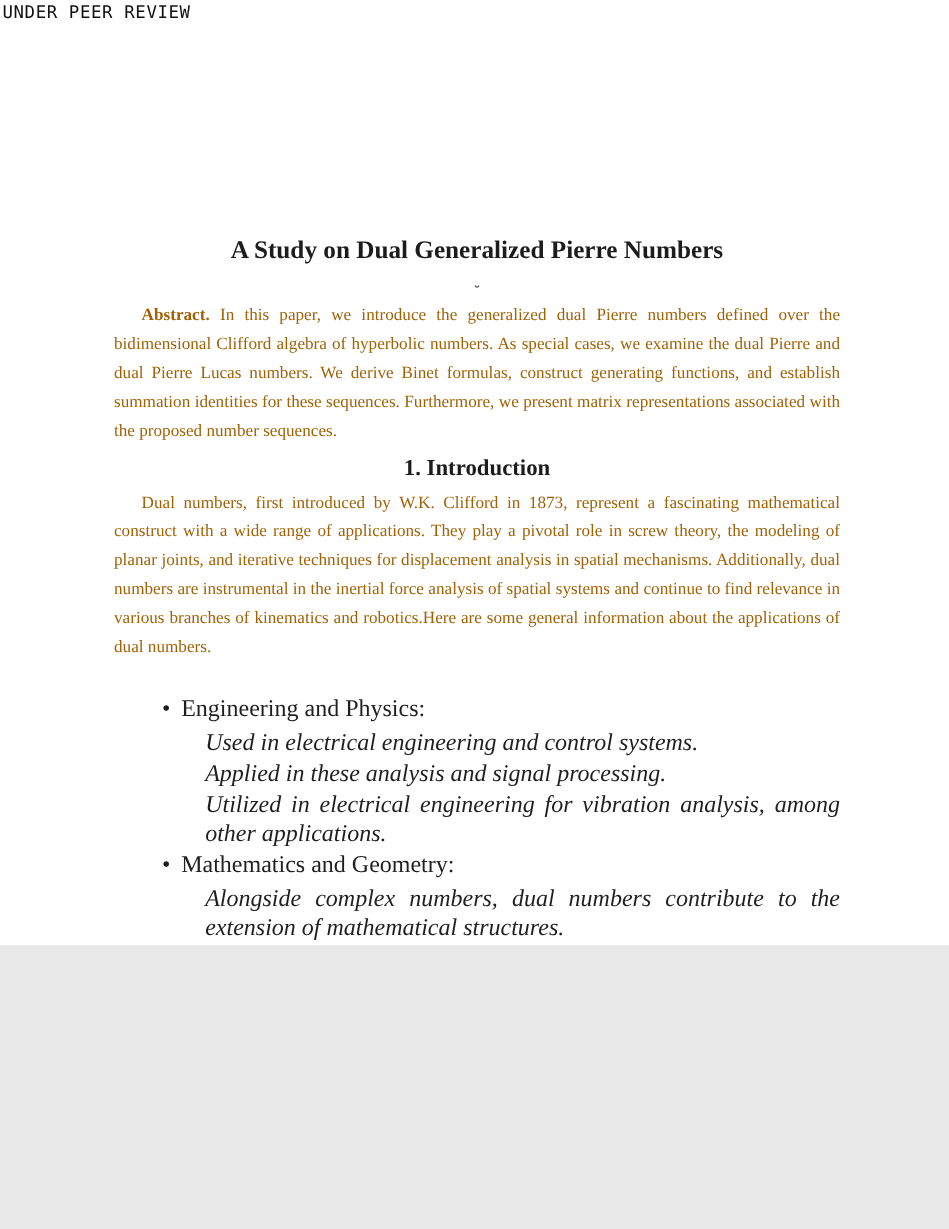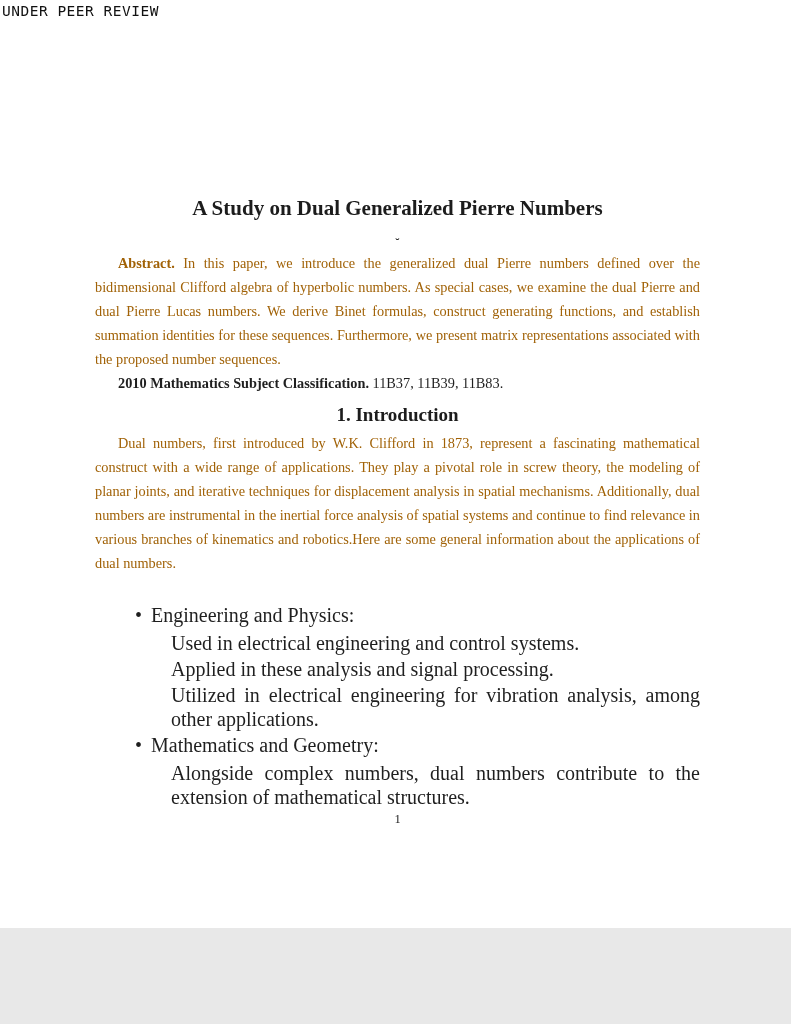--- a/index.html
+++ b/index.html
@@ -1,19 +1,19 @@
 <!DOCTYPE html>
 <html><head>
 <meta charset="utf-8">
 <style>
   * { box-sizing: border-box; }
   html, body { margin: 0; padding: 0; background: #e8e8e8; }
   .page {
     width: 791px;
-    height: 928px;
+    height: 788px;
     margin: 0 auto;
     position: relative;
     background: #ffffff;
     font-family: "Liberation Serif", "DejaVu Serif", serif;
     color: #1c1c1c;
     overflow: hidden;
   }
   .banner {
     position: absolute;
     top: 3px;
@@ -81,20 +81,21 @@
     margin-bottom: 4px;
   }
   .bullet {
     display: inline-block;
     width: 16px;
   }
   .sub-item {
     padding-left: 36px;
     text-align: justify;
     margin-bottom: 2px;
+    font-style: italic;
   }
   .page-number {
     text-align: center;
     font-size: 12.5px;
     line-height: 16px;
     margin-top: 2px;
     color: #222;
   }
 </style>
 </head>
@@ -105,21 +106,20 @@
   <div class="banner">UNDER PEER REVIEW</div>
 
   <div class="content">
 
     <h1 class="title">A Study on Dual Generalized Pierre Numbers</h1>
 
     <div class="author-mark">˘</div>
 
     <p class="body-text indent abstract"><span class="bold">Abstract.</span> <span>In this paper, we introduce the generalized dual Pierre numbers defined over the bidimensional Clifford algebra of hyperbolic numbers. As special cases, we examine the dual Pierre and dual Pierre Lucas numbers. We derive Binet formulas, construct generating functions, and establish summation identities for these sequences. Furthermore, we present matrix representations associated with the proposed number sequences.</span></p>
 
-    <p class="meta-line"><span class="bold">2010 Mathematics Subject Classification.</span> <span>11B37, 11B39, 11B83.</span></p>
 
 
     <h2 class="section-heading">1. Introduction</h2>
 
     <p class="body-text indent">Dual numbers, first introduced by W.K. Clifford in 1873, represent a fascinating mathematical construct with a wide range of applications. They play a pivotal role in screw theory, the modeling of planar joints, and iterative techniques for displacement analysis in spatial mechanisms. Additionally, dual numbers are instrumental in the inertial force analysis of spatial systems and continue to find relevance in various branches of kinematics and robotics.Here are some general information about the applications of dual numbers.</p>
 
     <div class="bullet-list">
 
       <div class="bullet-label"><span class="bullet">•</span><span>Engineering and Physics:</span></div>
 

